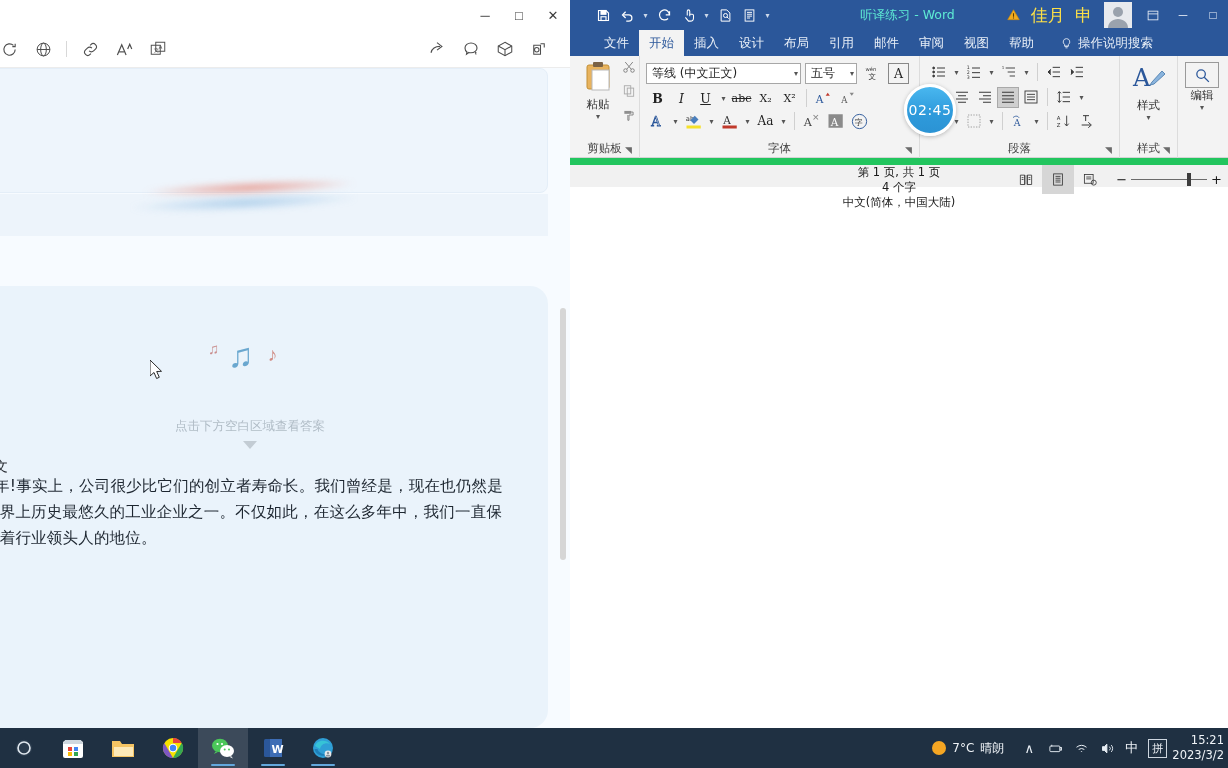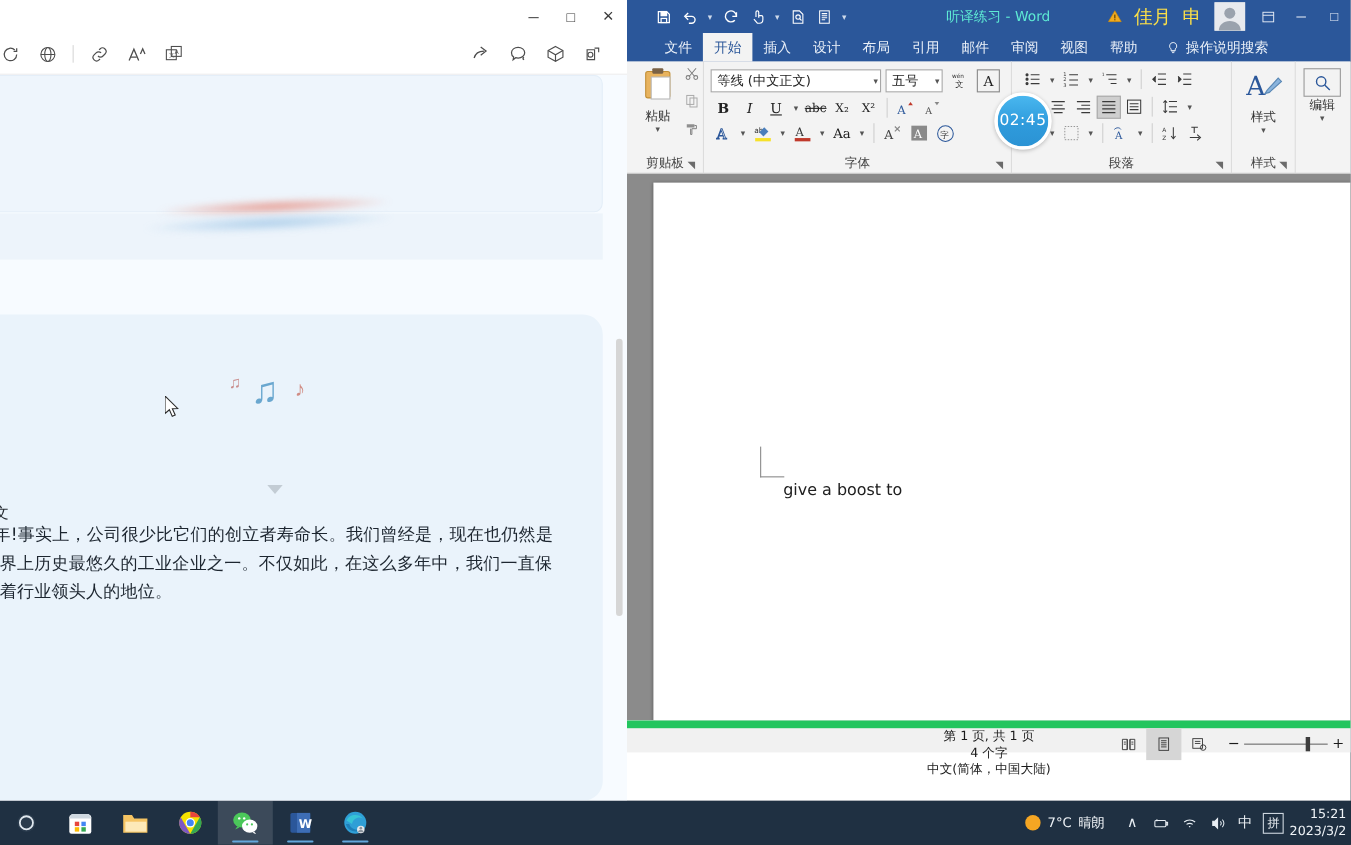--- a/index.html
+++ b/index.html
@@ -339,20 +339,21 @@
     <div class="wx-body">
       <div class="card-top"></div>
       <div class="band-light"></div>
       <div class="card-main"></div>
 
       <div class="wave"></div>
       <div class="note n1">♫</div>
       <div class="note n2">♫</div>
       <div class="note n3">♪</div>
 
+      <div class="hint-text">点击下方空白区域查看答案</div>
       <div class="hint-caret"></div>
 
       <div class="stray-char">文</div>
       <div class="cn-para">0年!事实上，公司很少比它们的创立者寿命长。我们曾经是，现在也仍然是世界上历史最悠久的工业企业之一。不仅如此，在这么多年中，我们一直保持着行业领头人的地位。</div>
 
       <div class="wx-scrollbar"></div>
     </div>
 
     <svg class="cursor-arrow" viewBox="0 0 16 22">
       <polygon points="0,0 0,16 4,12.5 6.6,18.5 9.3,17.3 6.7,11.5 11.5,11.3" fill="#ffffff" stroke="#2a2a2a" stroke-width="1"></polygon>
@@ -733,26 +734,20 @@
               <circle cx="10" cy="10" r="6"></circle>
                 <path d="M14.5 14.5 21 21"></path>
             </svg>
           </div>
           <div class="bl">编辑</div>
           <div class="bc">▾</div>
         </div>
       </div>
     </div>
 
-    <div class="doc-area">
-      <div class="page">
-        <div class="margin-mark"></div>
-        <div class="doc-text">give a boost to</div>
-      </div>
-    </div>
 
     <div class="statusbar">
       <div class="sb-item">第 1 页, 共 1 页</div>
       <div class="sb-item">4 个字</div>
       <div class="sb-item">中文(简体，中国大陆)</div>
       <div class="sb-right">
         <div class="view-btn">
           <svg width="16" height="15" viewBox="0 0 24 24" fill="none" stroke="#333" stroke-width="1.3">
             <path d="M3 5h7v15H3zM14 5h7v15h-7z"></path>
               <path d="M10 5v15M14 5v15"></path>

